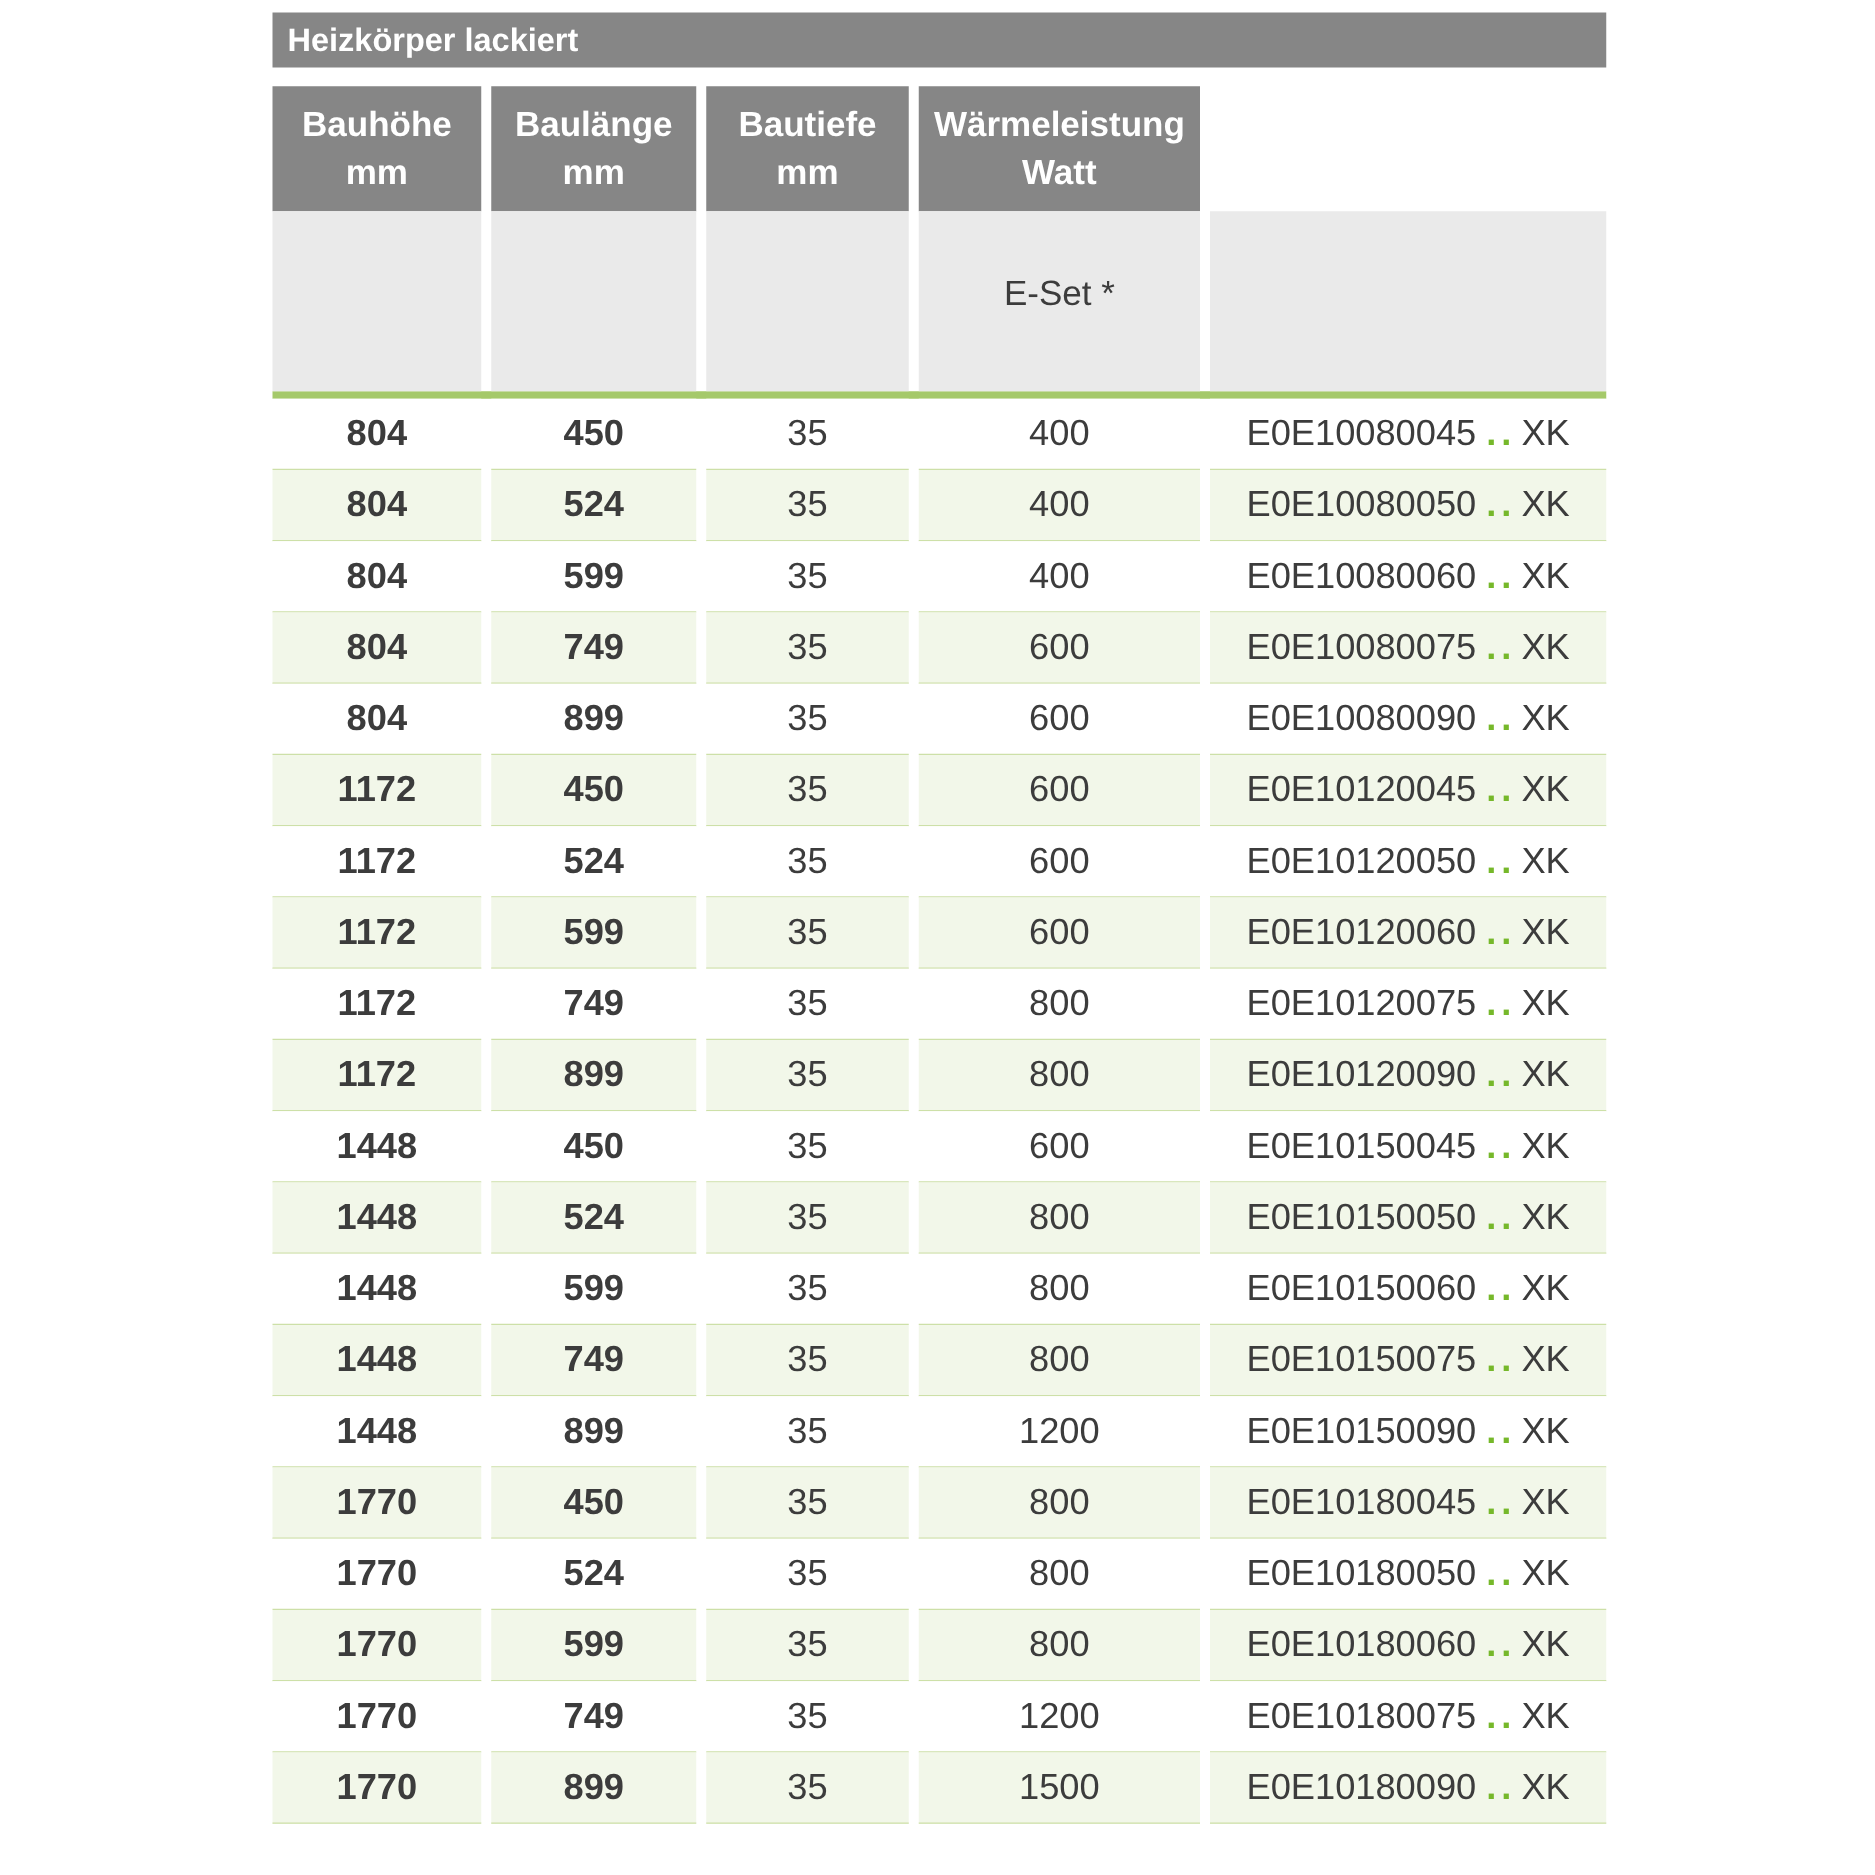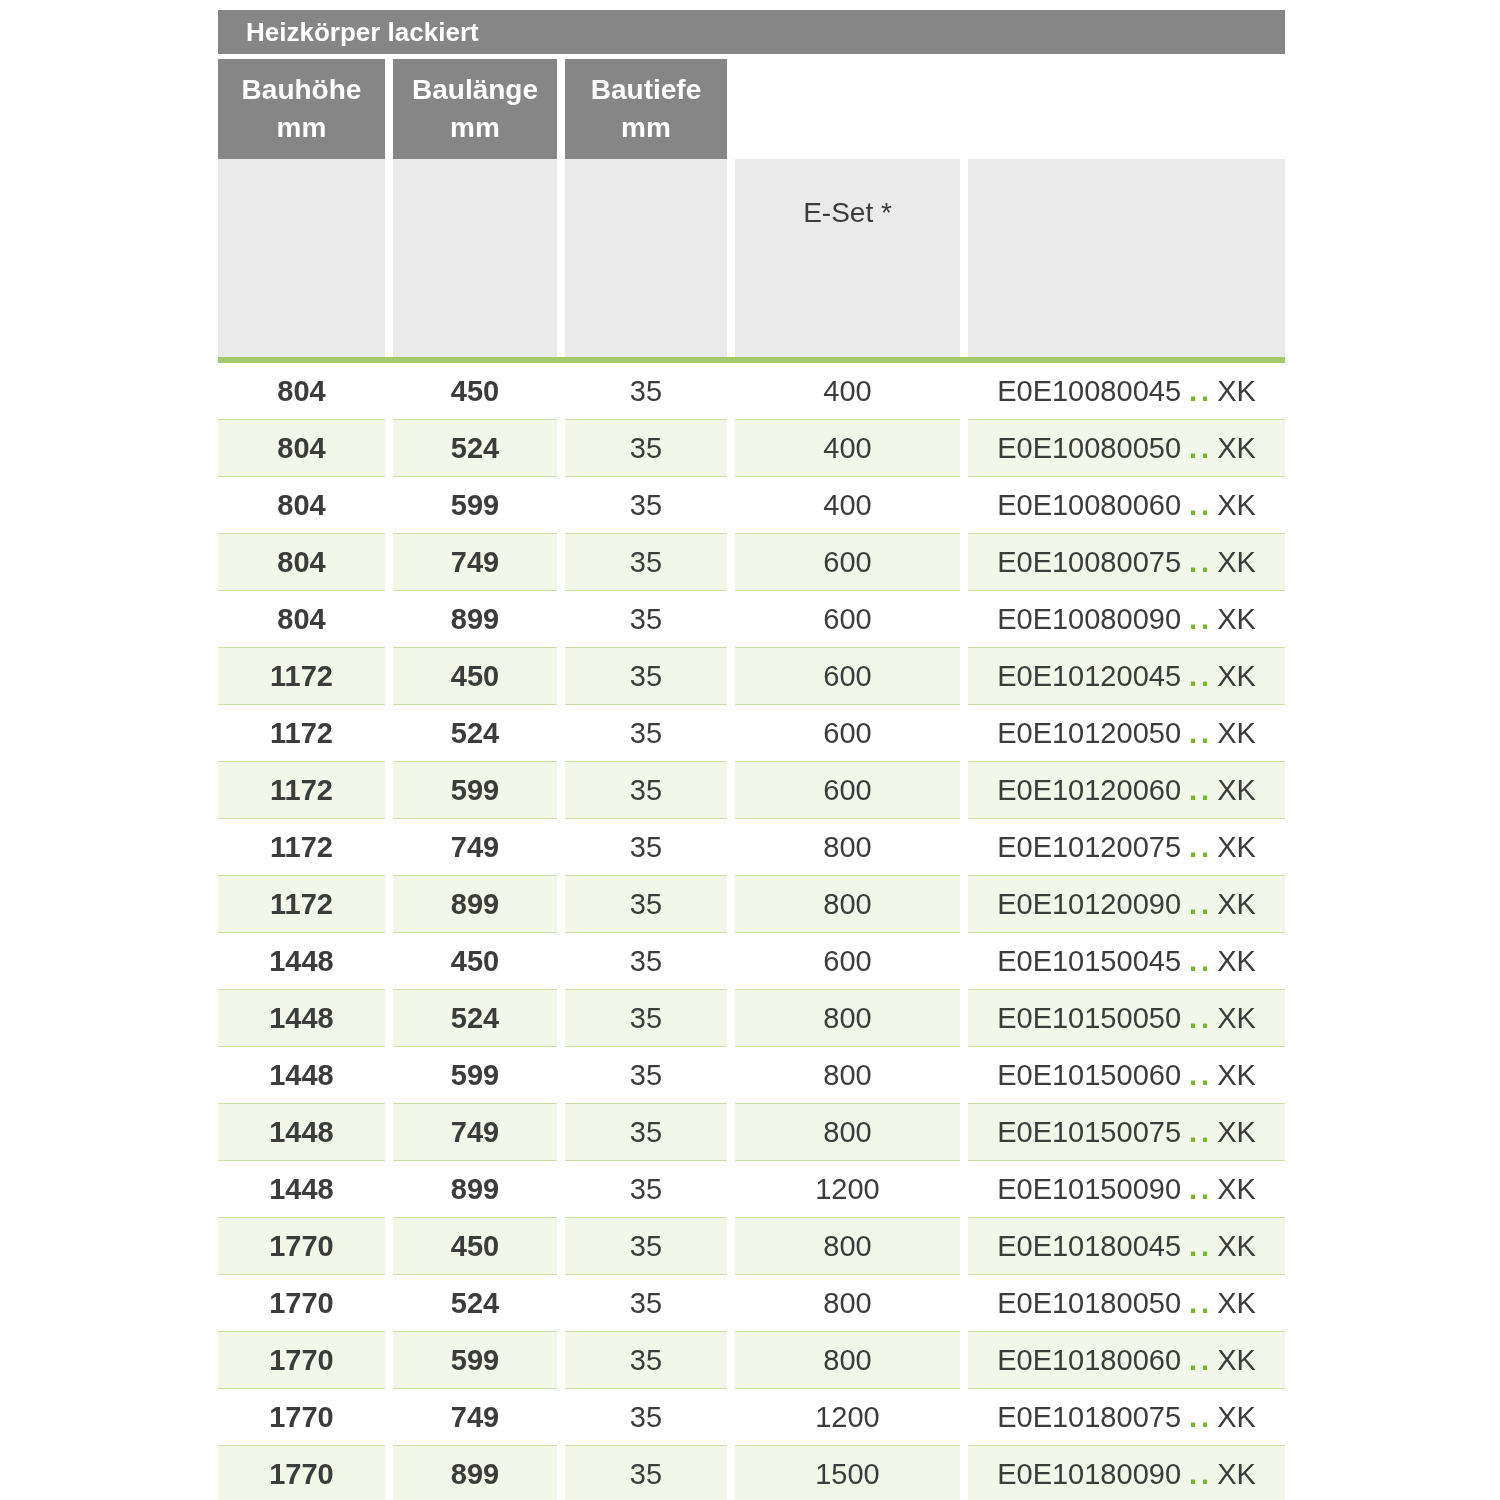--- a/index.html
+++ b/index.html
@@ -21,23 +21,23 @@
     top: 10px;
     width: 1067px;
   }
   .title-bar {
     background: var(--header-gray, #868686);
     color: #ffffff;
     font-weight: bold;
     font-size: 26px;
     height: 44px;
     line-height: 44px;
-    padding-left: 28px;
+    padding-left: 12px;
     box-sizing: border-box;
-    margin-bottom: 5px;
+    margin-bottom: 15px;
   }
   .grid {
     display: grid;
     grid-template-columns: 167px 164px 162px 225px 317px;
     column-gap: 8px;
   }
   .header-row .cell {
     background: var(--header-gray, #868686);
     color: #ffffff;
     font-weight: bold;
@@ -45,26 +45,26 @@
     height: 100px;
     display: flex;
     flex-direction: column;
     align-items: center;
     justify-content: center;
     text-align: center;
     line-height: 1.35;
   }
   .subheader-row .cell {
     background: var(--subheader-gray, #eaeaea);
-    height: 198px;
+    height: 144px;
     box-sizing: border-box;
     display: flex;
     align-items: flex-start;
     justify-content: center;
-    padding-top: 38px;
+    padding-top: 50px;
     font-size: 28px;
     color: var(--text-dark, #3c3c3c);
   }
   .green-divider {
     height: 6px;
     background: var(--divider-green, #a5c96a);
   }
   .data-row .cell {
     background: #ffffff;
     height: 56px;
@@ -103,20 +103,24 @@
         <span>mm</span>
       </div>
       <div class="cell">
         <span>Baulänge</span>
         <span>mm</span>
       </div>
       <div class="cell">
         <span>Bautiefe</span>
         <span>mm</span>
       </div>
+      <div class="cell">
+        <span>Wärmeleistung</span>
+        <span>Watt</span>
+      </div>
     </div>
 
     <div class="grid subheader-row">
       <div class="cell"></div>
       <div class="cell"></div>
       <div class="cell"></div>
       <div class="cell">
         <span>E-Set *</span>
       </div>
       <div class="cell"></div>

